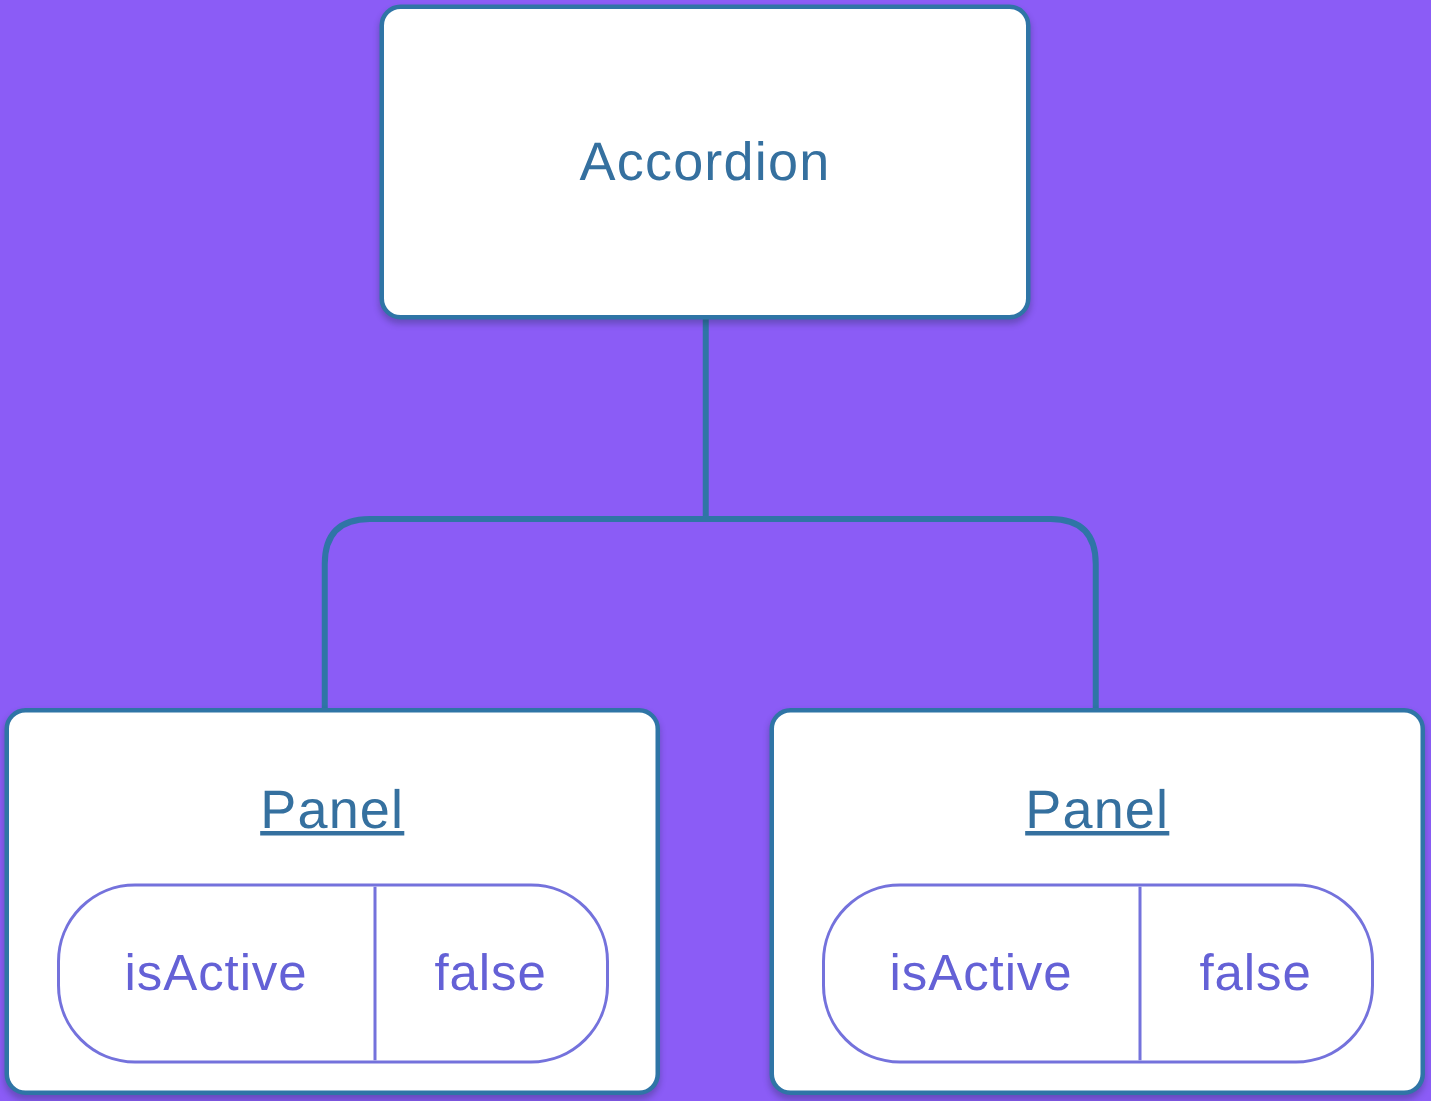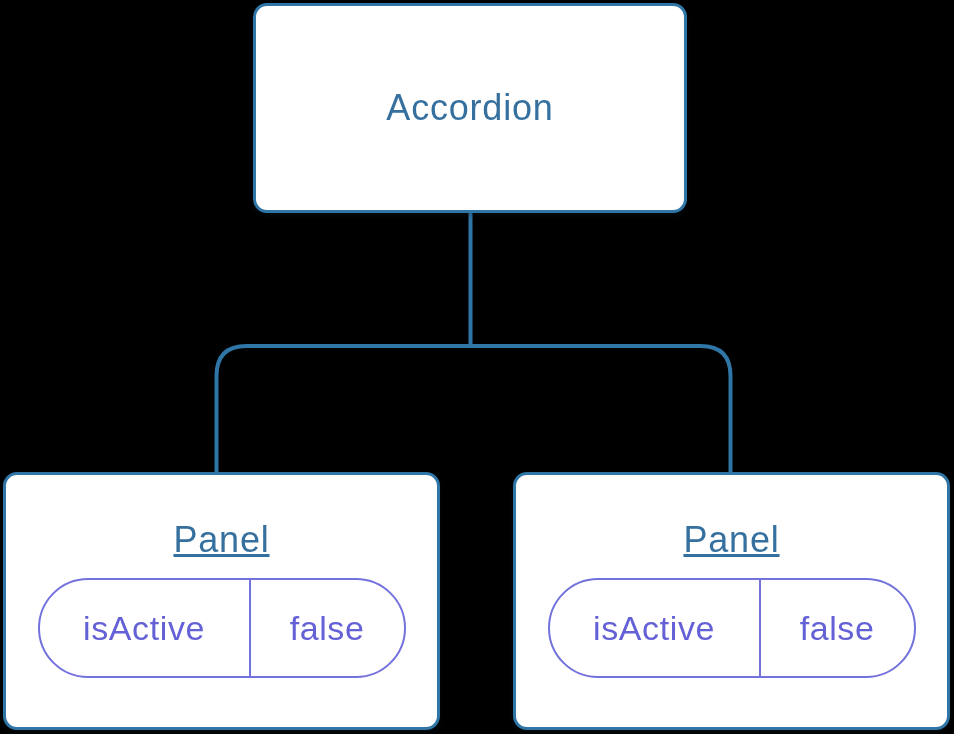--- a/index.html
+++ b/index.html
@@ -1,20 +1,20 @@
 <!DOCTYPE html>
 <html><head>
 <meta charset="utf-8">
 <style>
   html, body { margin: 0; padding: 0; }
   #canvas {
     position: relative;
     width: 954px;
     height: 734px;
-    background: #000000;
+    background: #8b5cf6;
     overflow: hidden;
     font-family: "Liberation Sans", sans-serif;
   }
   svg.connector {
     position: absolute;
     left: 0; top: 0;
     width: 954px; height: 734px;
   }
   .node {
     position: absolute;
@@ -43,24 +43,24 @@
   .panel-right { left: 513px; }
   .panel-label {
     position: absolute;
     top: 44px; left: 0;
     width: 100%;
     text-align: center;
     text-decoration: underline;
   }
   .state-pill {
     position: absolute;
-    top: 103px;
+    top: 114px;
     left: 50%;
     transform: translateX(-50%);
-    width: 368px; height: 100px;
+    width: 368px; height: 120px;
     background: #FFFFFF;
     border: 2.5px solid #7472DC;
     border-radius: 52px;
     box-sizing: border-box;
     display: flex;
     overflow: hidden;
   }
   .pill-cell {
     display: flex;
     align-items: center;

